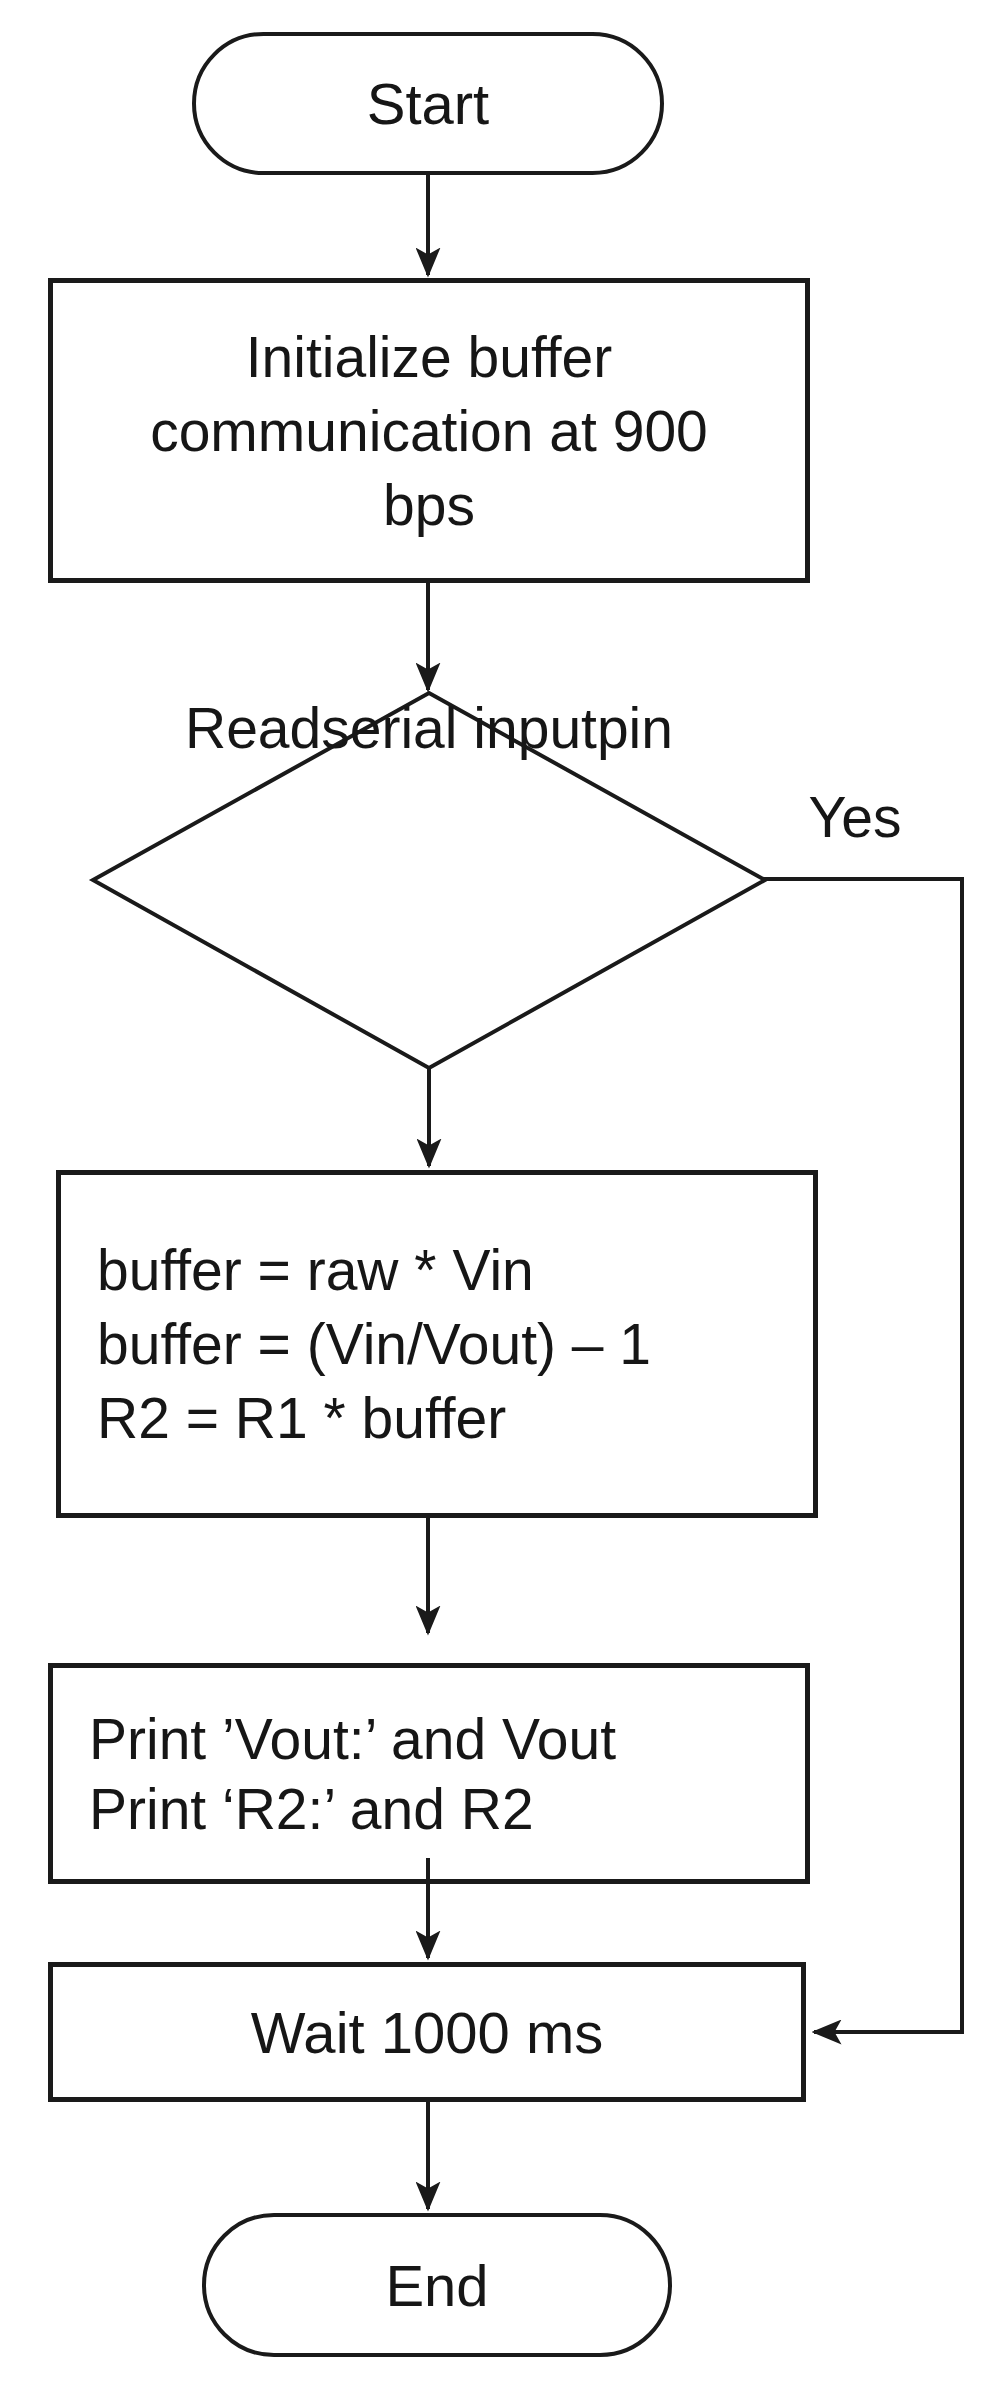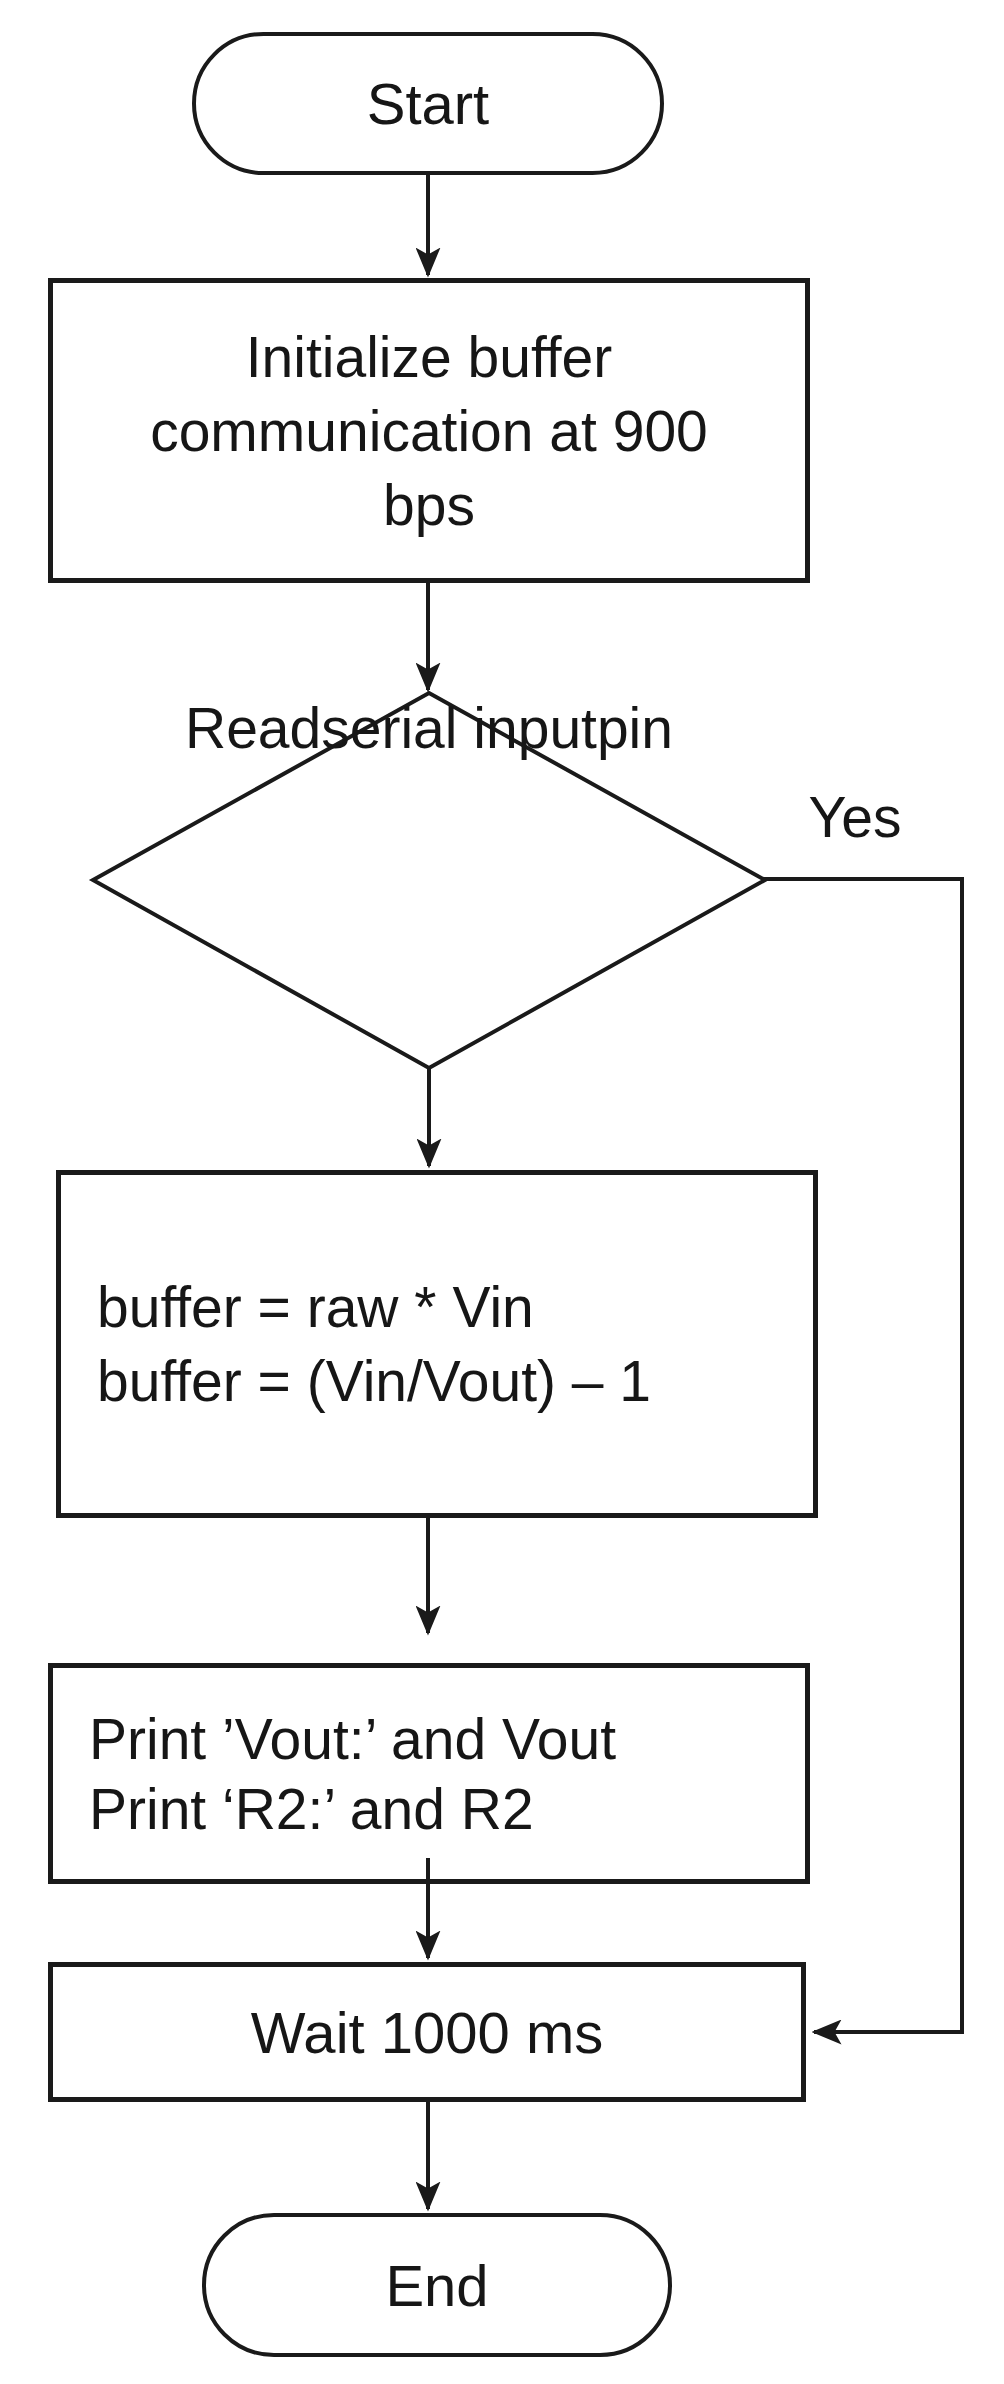--- a/index.html
+++ b/index.html
@@ -91,20 +91,21 @@
     <div>Read</div>
     <div>serial input</div>
     <div>pin</div>
   </div>
 
   <div class="overlay t57" id="yes-label">Yes</div>
 
   <div class="node process leftpad t57 lh74" id="formula-node">
     <div>buffer = raw * Vin</div>
     <div>buffer = (Vin/Vout) – 1</div>
+    <div>R2 = R1 * buffer</div>
   </div>
 
   <div class="node process leftpad t57 lh70" id="print-node">
     <div>Print ’Vout:’ and Vout</div>
     <div>Print ‘R2:’ and R2</div>
   </div>
 
   <div class="node process centered" id="wait-node">
     <div>Wait 1000 ms</div>
   </div>

